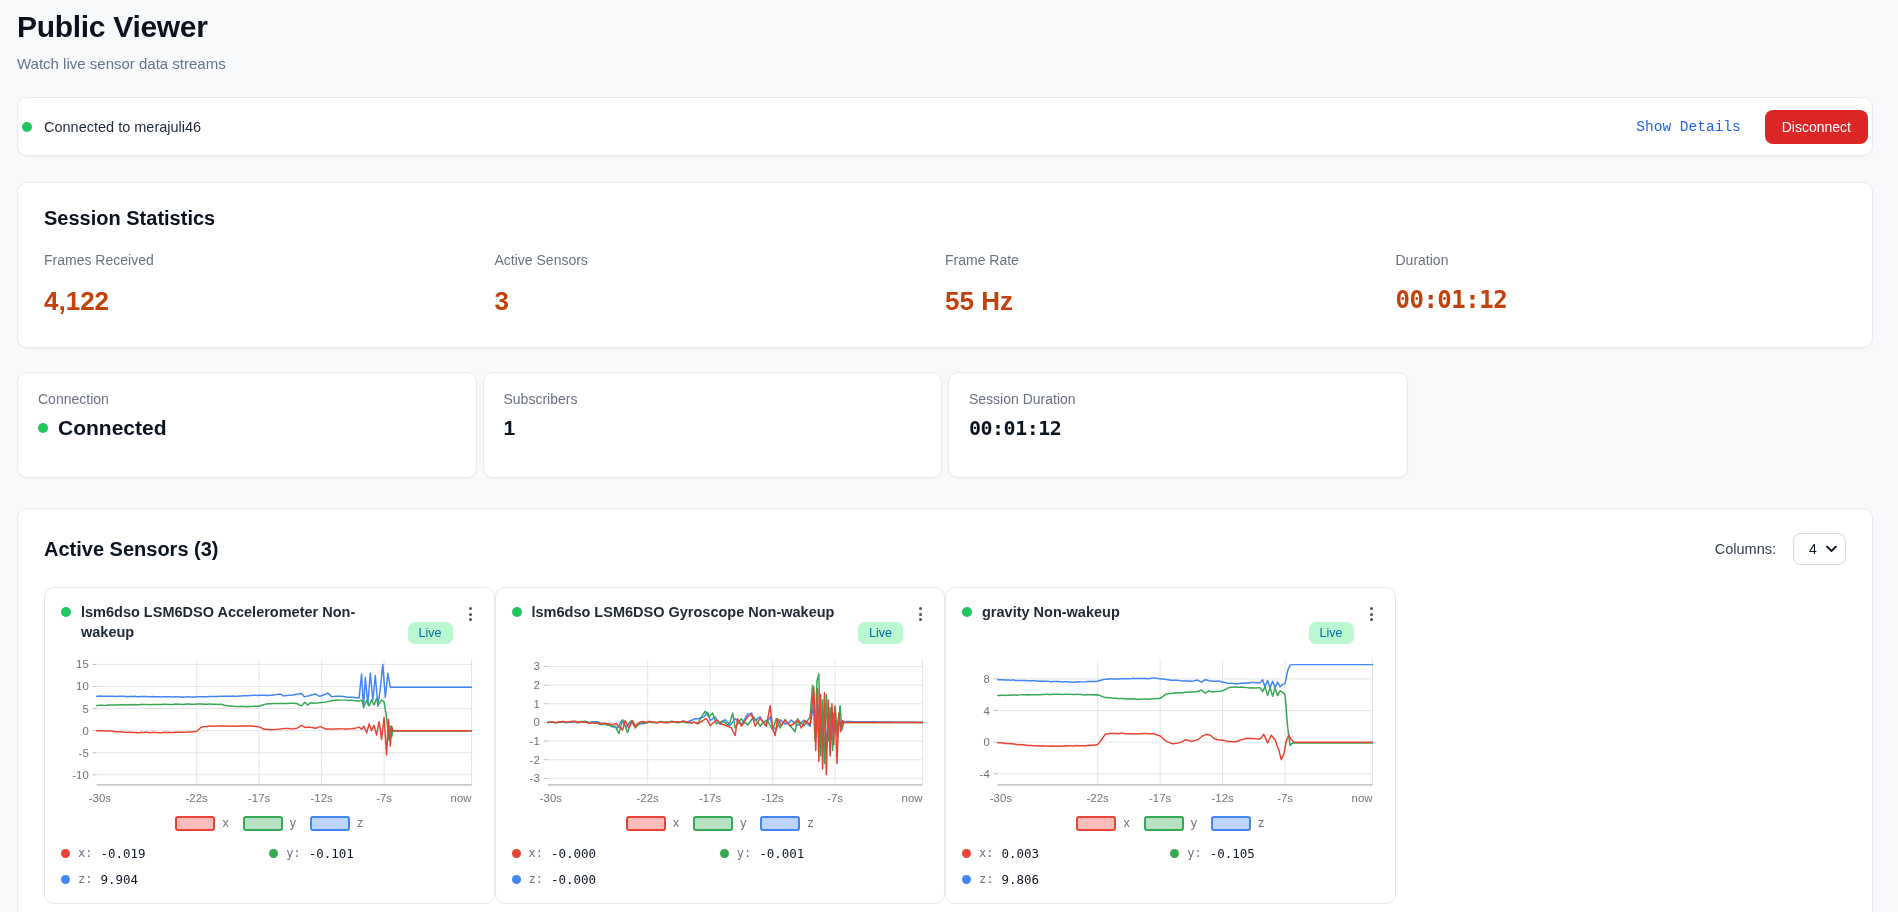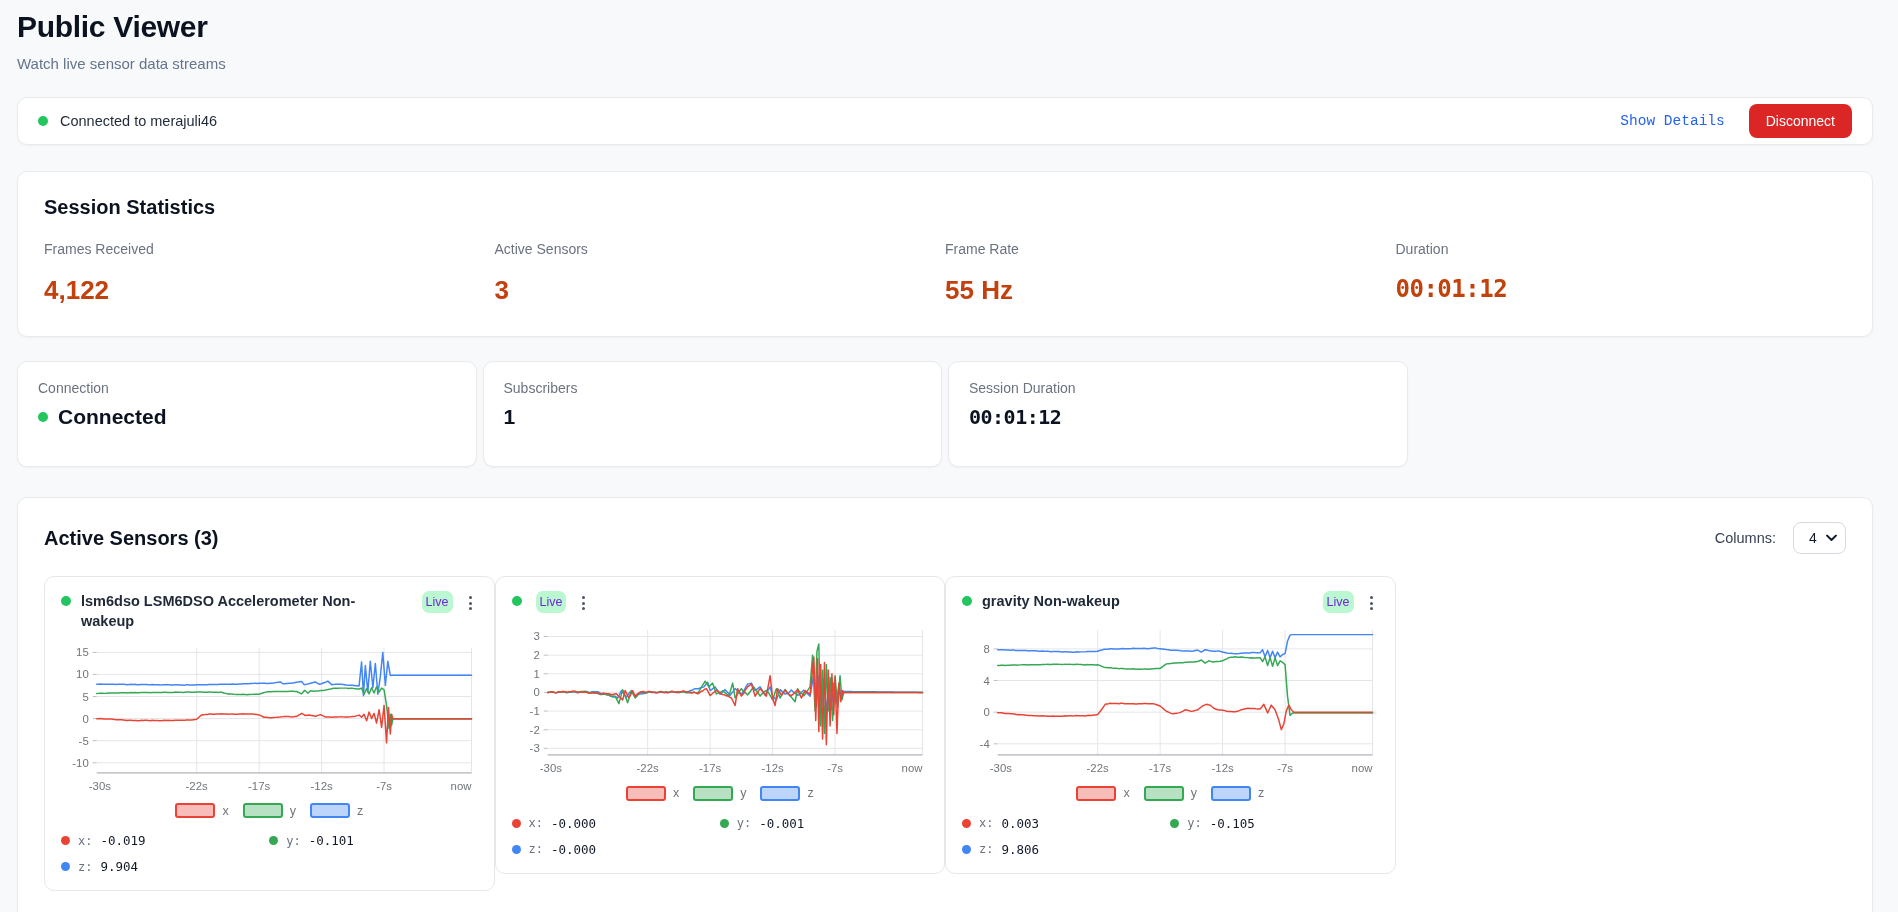--- a/index.html
+++ b/index.html
@@ -13,21 +13,21 @@
   .container { padding:6px 25px 0 17px; }
 
   .page-title { font-size:30px; font-weight:700; margin:4px 0 0 0; color:#0b1220; letter-spacing:-0.3px; }
   .page-subtitle { margin-top:11px; font-size:15px; color:#64748b; }
 
   .panel {
     background:#fff; border:1px solid #e8eaee; border-radius:10px;
     box-shadow:0 1px 2px rgba(16,24,40,.04);
   }
 
-  .conn-bar { margin-top:25px; height:48px; display:flex; align-items:center; padding:0 20px; }
+  .conn-bar { margin-top:25px; height:59px; display:flex; align-items:center; padding:0 4px; }
   .status-dot { width:10px; height:10px; border-radius:50%; background:#22c55e; flex:none; }
   .conn-text { margin-left:12px; font-size:14.5px; color:#1f2937; }
   .spacer { flex:1; }
   .show-details { color:#2563eb; font-size:14.5px; margin-right:18px; cursor:pointer; background:none; border:none; font-family:Liberation Mono, monospace; }
   .disconnect-btn { background:#dc2626; color:#fff; border:none; border-radius:8px; padding:9px 17px; font-size:14px; font-family:inherit; cursor:pointer; }
 
   .session-panel { margin-top:26px; padding:24px 26px 30px 26px; }
   .section-title { font-size:20px; font-weight:700; margin:0; color:#0b1220; }
   .stats-grid { display:grid; grid-template-columns:repeat(4,1fr); margin-top:22px; }
   .stat-label { font-size:14px; color:#6b7280; }
@@ -51,21 +51,21 @@
     border:1px solid #d6dae0; border-radius:8px; background:#fff;
     padding:7px 28px 7px 15px; font-size:14px; font-family:inherit; color:#111827; cursor:pointer;
   }
   .select-chevron { position:absolute; right:9px; top:50%; transform:translateY(-50%); pointer-events:none; display:flex; }
 
   .sensor-grid { display:grid; grid-template-columns:repeat(4,1fr); gap:0; margin-top:22px; align-items:start; }
   .sensor-card { background:#fff; border:1px solid #e5e7eb; border-radius:10px; padding:14px 16px 16px 16px; }
   .sensor-head { display:flex; align-items:flex-start; gap:10px; }
   .sensor-dot { width:10px; height:10px; border-radius:50%; background:#22c55e; margin-top:5px; flex:none; }
   .sensor-title { flex:1; font-size:14.5px; font-weight:700; color:#1f2937; line-height:1.4; }
-  .live-badge { flex:none; background:#bbf7d0; color:#6d28d9; font-size:12.5px; padding:4px 4px; border-radius:7px; margin-left:4px; }
+  .live-badge { flex:none; background:#bbf7d0; color:#0369a1; font-size:12.5px; padding:4px 11px; border-radius:7px; margin-left:4px;margin-top:20px; }
   .kebab { flex:none; display:flex; flex-direction:column; gap:2.5px; padding:4px 6px; cursor:pointer; margin-top:1px; }
   .kebab i { width:3px; height:3px; border-radius:50%; background:#4b5563; display:block; }
 
   .chart-wrap { margin-top:12px; }
   svg.chart { width:100%; height:auto; display:block; }
   svg.chart text { font-size:11.5px; fill:#70757a; font-family:"Liberation Sans", sans-serif; }
 
   .legend { display:flex; justify-content:center; align-items:center; gap:14px; margin-top:3px; }
   .legend-item { display:flex; align-items:center; gap:7px; }
   .legend-swatch { width:40px; height:15px; border-radius:3px; border:2px solid #999; }
@@ -230,20 +230,21 @@
               <span class="value-dot" style="background: rgb(66, 133, 244);"></span>
               <span class="value-label">z:</span>
               <span class="value-num">9.904</span>
             </div>
         </div>
       </div>
 
       <div class="sensor-card">
         <div class="sensor-head">
           <span class="sensor-dot"></span>
+          <span class="sensor-title">lsm6dso LSM6DSO Gyroscope Non-wakeup</span>
           <span class="live-badge">Live</span>
           <span class="kebab">
               <i></i>
               <i></i>
               <i></i>
             </span>
         </div>
         <div class="chart-wrap">
           <svg class="chart" viewBox="0 0 420 158">
               <line x1="36" y1="10.6" x2="414" y2="10.6" stroke="#e4e6e9" stroke-width="1"></line>

